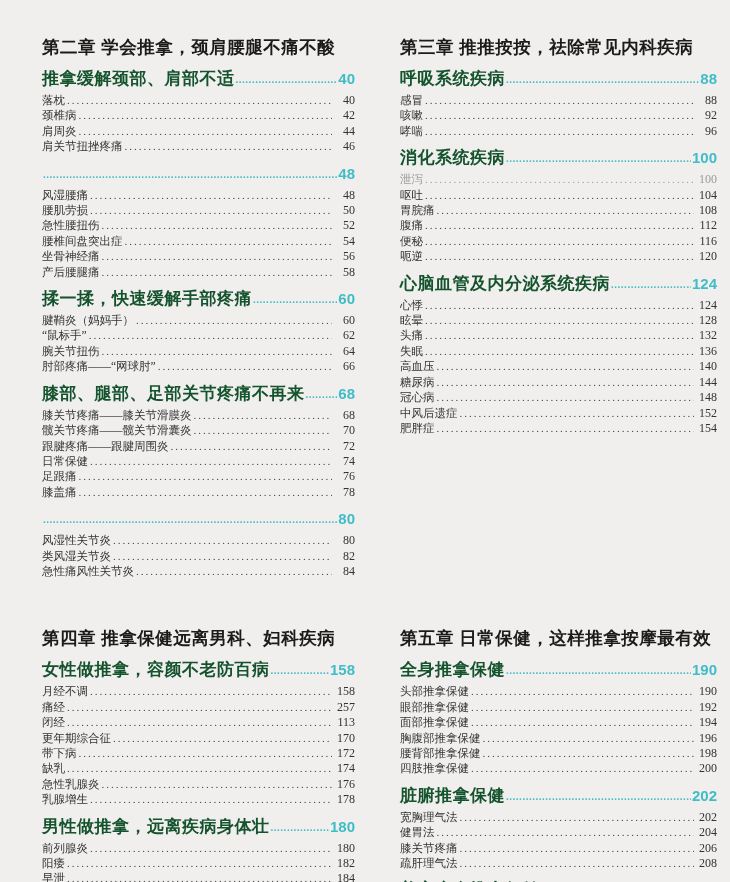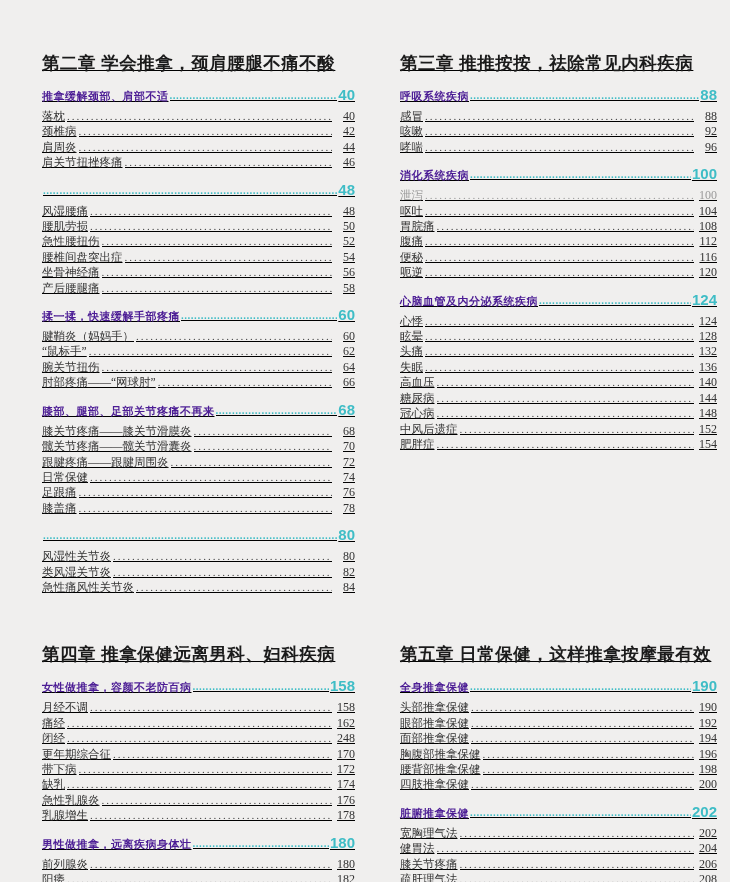--- a/index.html
+++ b/index.html
@@ -10,22 +10,21 @@
     width: 730px;
     height: 882px;
     background: #f0efee;
     font-family: "Liberation Sans", sans-serif;
     overflow: hidden;
   }
   .page {
     box-sizing: border-box;
     width: 730px;
     height: 882px;
-    padding: 52px 13px 20px 42px;
-    text-decoration: underline;
+    padding: 36px 13px 20px 42px;
   }
   .grid {
     display: grid;
     grid-template-columns: 313px 317px;
     column-gap: 45px;
     row-gap: 48px;
     align-items: start;
   }
   .chapter-title {
     font-size: 17.5px;
@@ -37,23 +36,23 @@
     white-space: nowrap;
   }
   .section-heading {
     display: flex;
     align-items: baseline;
     margin-top: 8px;
     margin-bottom: 2px;
     line-height: 21px;
   }
   .section-heading .sec-title {
-    font-size: 11px;
+    font-size: 17px;
     font-weight: bold;
-    color: #4c1d95;
+    color: #14532d;
     white-space: nowrap;
     letter-spacing: 0.5px;
   }
   .section-heading .leader {
     flex: 1;
     overflow: hidden;
     white-space: nowrap;
     font-size: 10px;
     font-weight: bold;
     color: #3fbdc6;
@@ -369,26 +368,26 @@
             <span class="pg">158</span>
           </div>
           <div class="entry-row">
             <span class="entry-label">月经不调</span>
             <span class="leader">............................................................................................................................................................................................................................</span>
             <span class="pg">158</span>
           </div>
           <div class="entry-row">
             <span class="entry-label">痛经</span>
             <span class="leader">............................................................................................................................................................................................................................</span>
-            <span class="pg">162</span>
+            <span class="pg">257</span>
           </div>
           <div class="entry-row">
             <span class="entry-label">闭经</span>
             <span class="leader">............................................................................................................................................................................................................................</span>
-            <span class="pg">248</span>
+            <span class="pg">113</span>
           </div>
           <div class="entry-row">
             <span class="entry-label">更年期综合征</span>
             <span class="leader">............................................................................................................................................................................................................................</span>
             <span class="pg">170</span>
           </div>
           <div class="entry-row">
             <span class="entry-label">带下病</span>
             <span class="leader">............................................................................................................................................................................................................................</span>
             <span class="pg">172</span>

